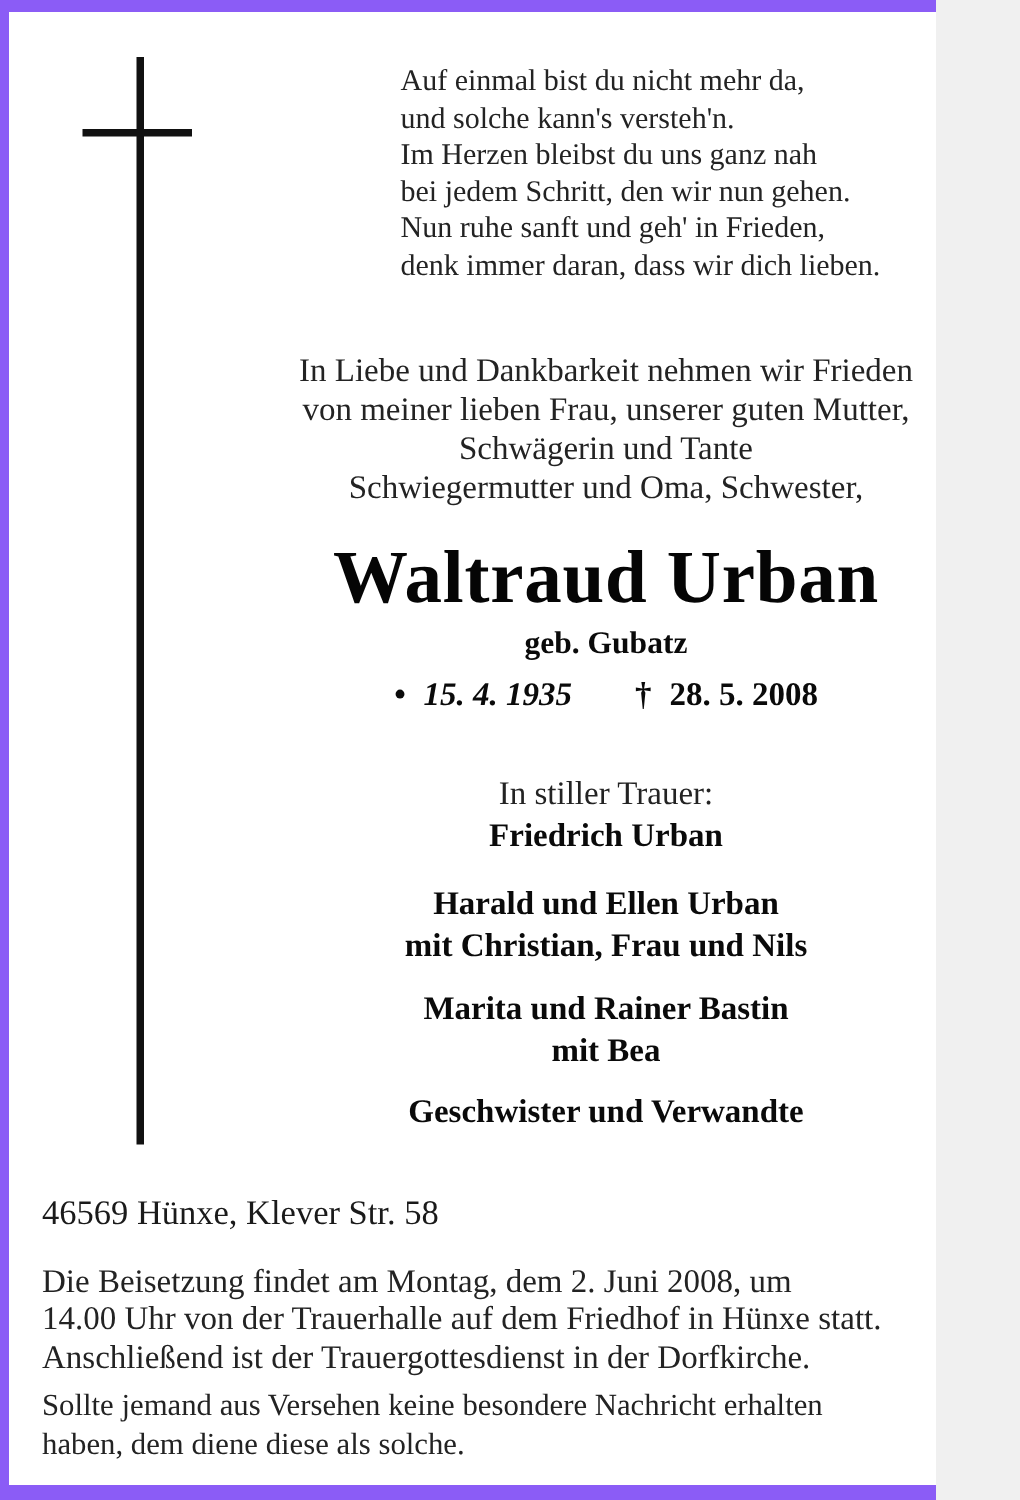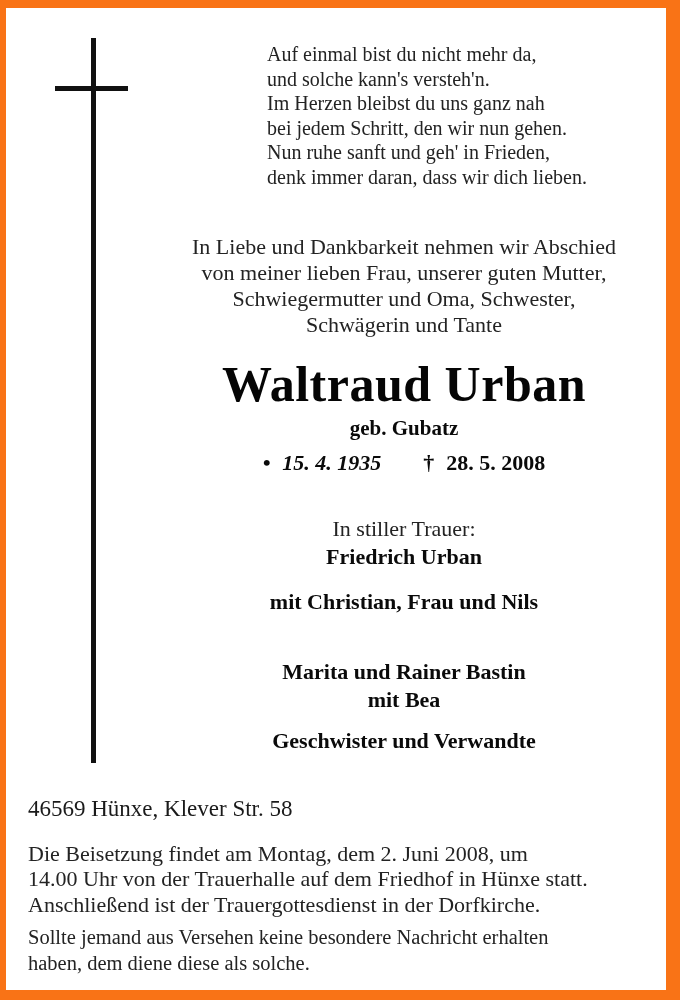--- a/index.html
+++ b/index.html
@@ -1,18 +1,18 @@
 <!DOCTYPE html>
 <html><head>
 <meta charset="utf-8">
 <style>
   html,body{margin:0;padding:0;}
   body{width:680px;height:1000px;background:#f0f0f0;}
   .wrapper{
-    position:relative;width:680px;height:1000px;background:#f97316;
+    position:relative;width:624px;height:1000px;background:#8b5cf6;
     font-family:"Liberation Serif","DejaVu Serif",serif;
     color:#1e1e1e;overflow:hidden;
   }
   .paper{
     position:absolute;left:6px;top:8px;width:660px;height:982px;
     background:#ffffff;
   }
   
   .cross-v{position:absolute;left:91px;top:38px;width:5px;height:725px;background:#111;}
   .cross-h{position:absolute;left:55px;top:86px;width:73px;height:5px;background:#111;}
@@ -51,38 +51,39 @@
   <div class="poem">
     <div>Auf einmal bist du nicht mehr da,</div>
     <div>und solche kann's versteh'n.</div>
     <div>Im Herzen bleibst du uns ganz nah</div>
     <div>bei jedem Schritt, den wir nun gehen.</div>
     <div>Nun ruhe sanft und geh' in Frieden,</div>
     <div>denk immer daran, dass wir dich lieben.</div>
   </div>
 
   <div class="center-col farewell">
-    <div>In Liebe und Dankbarkeit nehmen wir Abschied</div>
+    <div>In Liebe und Dankbarkeit nehmen wir Frieden</div>
     <div>von meiner lieben Frau, unserer guten Mutter,</div>
+    <div>Schwägerin und Tante</div>
     <div>Schwiegermutter und Oma, Schwester,</div>
-    <div>Schwägerin und Tante</div>
   </div>
 
   <h1 class="center-col name">Waltraud Urban</h1>
   <div class="center-col maiden">geb. Gubatz</div>
   <div class="center-col dates">
     <span class="birth"><span class="sym">•</span><span>15. 4. 1935</span></span><span class="death"><span class="sym">†</span><span>28. 5. 2008</span></span>
   </div>
 
   <div class="center-col intro">In stiller Trauer:</div>
 
   <div class="center-col mourner g0">
     <div>Friedrich Urban</div>
   </div>
   <div class="center-col mourner g1">
+    <div>Harald und Ellen Urban</div>
     <div>mit Christian, Frau und Nils</div>
   </div>
   <div class="center-col mourner g2">
     <div>Marita und Rainer Bastin</div>
     <div>mit Bea</div>
   </div>
   <div class="center-col mourner g3">
     <div>Geschwister und Verwandte</div>
   </div>
 

